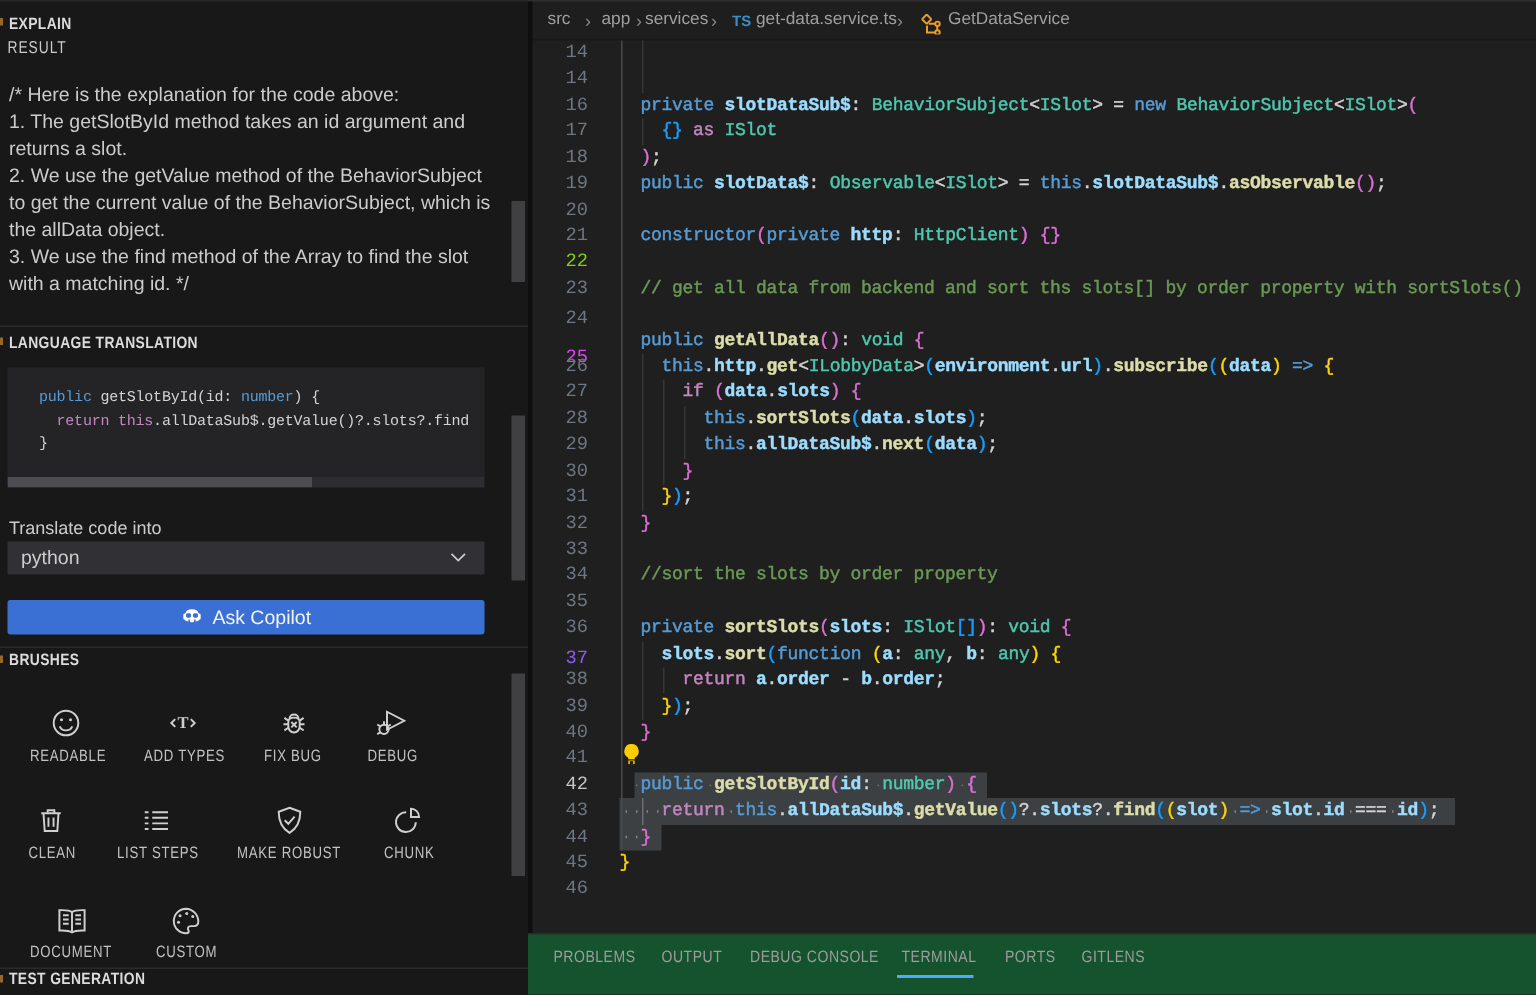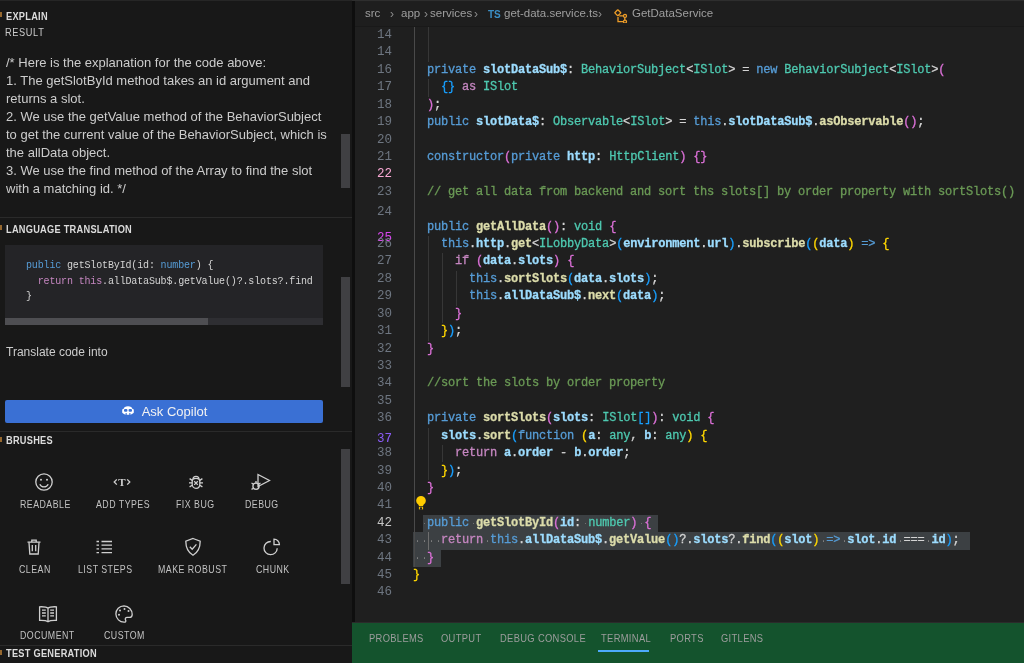--- a/index.html
+++ b/index.html
@@ -53,20 +53,23 @@
 <div class="divider" style="top:216px"></div>
 <div class="hdr" style="top:221.5px">LANGUAGE TRANSLATION</div>
 <div id="codebox">
       <pre><i class="k">public</i> <i class="p">getSlotById(id:</i> <i class="k">number</i><i class="p">)</i> <i class="p">{</i>
   <i class="c">return</i> <i class="c">this</i><i class="p">.allDataSub$.getValue()?.slots?.find</i>
 <i class="p">}</i></pre>
       <div id="cbtrack"></div>
       <div id="cbthumb"></div>
     </div>
 <div id="xlate">Translate code into</div>
+<div id="dd"><span>python</span><svg class="abs" style="right:12px;top:6px" width="11" height="9" viewBox="0 0 11 9">
+        <path d="M1 2.2 L5.5 6.7 L10 2.2" stroke="#cccccc" stroke-width="1.2" fill="none"></path>
+      </svg></div>
 <div id="btn">
       <svg width="14" height="13" viewBox="0 0 14 13" fill="#ffffff">
         <path d="M7 1.2c2.6 0 4.1 1 4.3 2.6.9.2 1.5.5 1.5 1v2.4c0 .3-.1.5-.3.7-1.3 1.2-3.3 1.9-5.5 1.9s-4.2-.7-5.5-1.9c-.2-.2-.3-.4-.3-.7V4.8c0-.5.6-.8 1.5-1C2.9 2.2 4.4 1.2 7 1.2z"></path>
         <rect x="3" y="3.9" width="3.4" height="2.9" rx="1.1" fill="#3a70d4"></rect>
         <rect x="7.6" y="3.9" width="3.4" height="2.9" rx="1.1" fill="#3a70d4"></rect>
         <rect x="4.6" y="8" width="1.1" height="2" fill="#3a70d4"></rect>
         <rect x="8.3" y="8" width="1.1" height="2" fill="#3a70d4"></rect>
       </svg>
       <span>Ask Copilot</span>
     </div>
@@ -173,21 +176,21 @@
 <div class="gl" style="left:89.5px;top:444.08px;height:17.42px;background:#373737"></div>
 <div class="gl" style="left:103.5px;top:269.88px;height:34.84px;background:#373737"></div>
 <div class="ln" style="top:26.00px;color:#6e7681">14</div>
 <div class="ln" style="top:43.42px;color:#6e7681">14</div>
 <div class="ln" style="top:60.84px;color:#6e7681">16</div>
 <div class="ln" style="top:78.26px;color:#6e7681">17</div>
 <div class="ln" style="top:95.68px;color:#6e7681">18</div>
 <div class="ln" style="top:113.10px;color:#6e7681">19</div>
 <div class="ln" style="top:130.52px;color:#6e7681">20</div>
 <div class="ln" style="top:147.94px;color:#6e7681">21</div>
-<div class="ln" style="top:165.36px;color:#f9a8d4">22</div>
+<div class="ln" style="top:165.36px;color:#84cc16">22</div>
 <div class="ln" style="top:182.78px;color:#6e7681">23</div>
 <div class="ln" style="top:203px;color:#6e7681">24</div>
 <div class="ln" style="top:229px;color:#d946ef">25</div>
 <div class="ln" style="top:235.04px;color:#6e7681">26</div>
 <div class="ln" style="top:252.46px;color:#6e7681">27</div>
 <div class="ln" style="top:269.88px;color:#6e7681">28</div>
 <div class="ln" style="top:287.30px;color:#6e7681">29</div>
 <div class="ln" style="top:304.72px;color:#6e7681">30</div>
 <div class="ln" style="top:322.14px;color:#6e7681">31</div>
 <div class="ln" style="top:339.56px;color:#6e7681">32</div>

